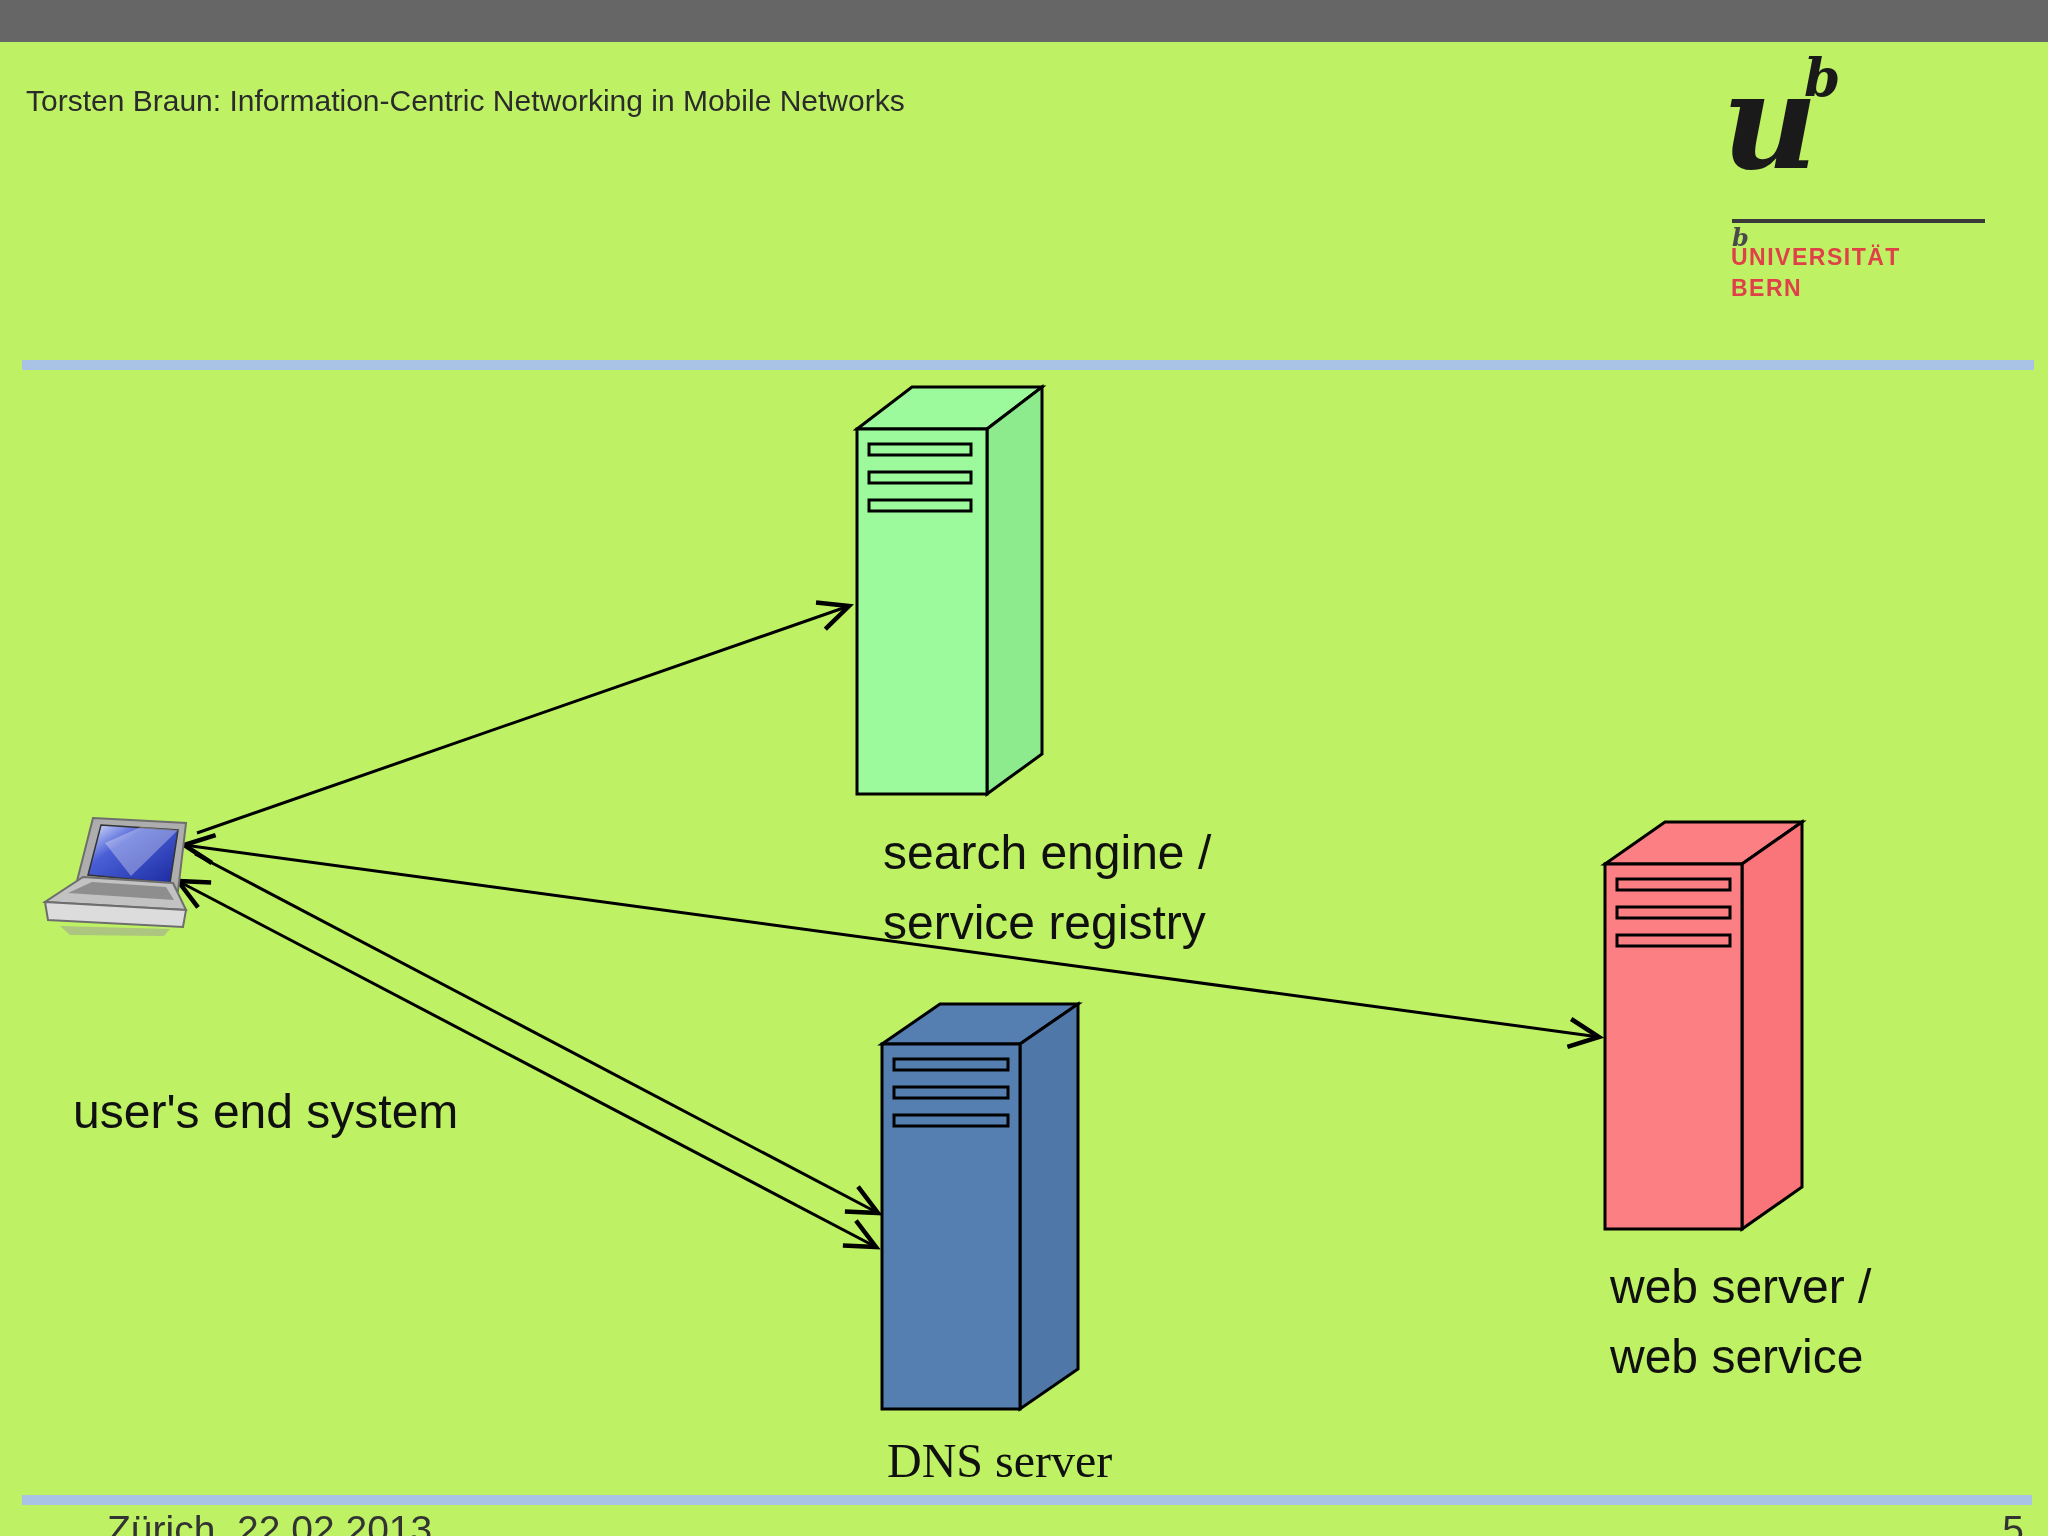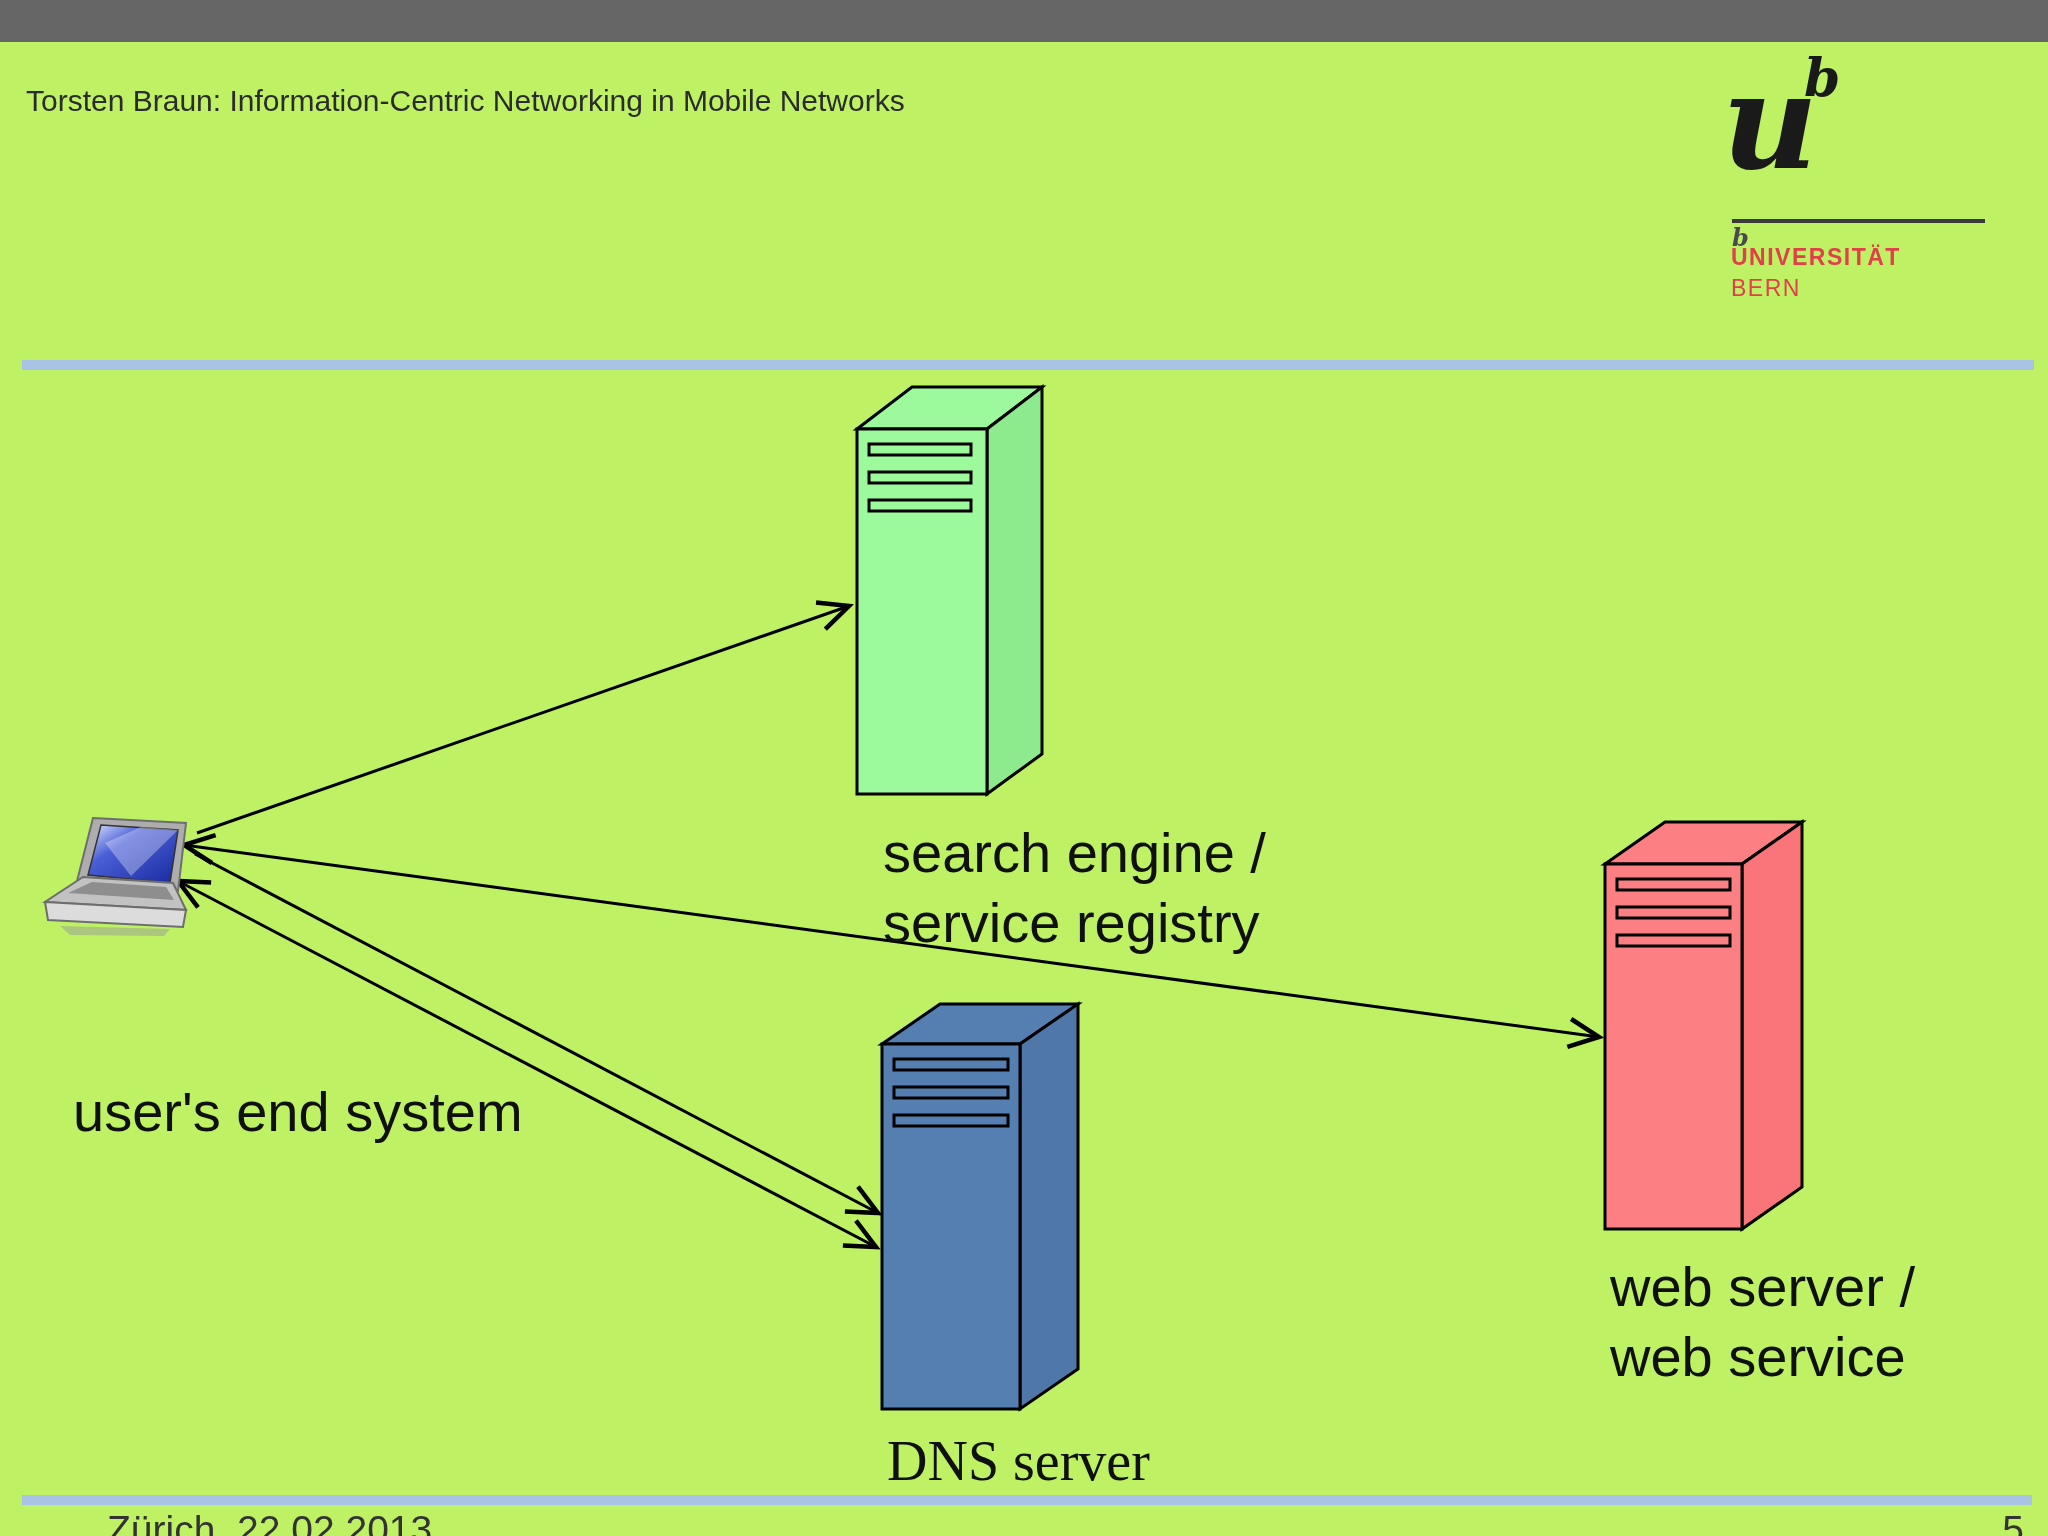--- a/index.html
+++ b/index.html
@@ -43,28 +43,28 @@
     font-family:"DejaVu Serif", serif;
     font-style:italic;font-weight:600;
     font-size:24px;line-height:1;color:#4a4a4a;
   }
   .logo-uni{
     left:1731px;top:202px;
     font-size:23px;font-weight:bold;letter-spacing:1.5px;
   }
   .logo-bern{
     left:1731px;top:233px;
-    font-size:23px;font-weight:normal;letter-spacing:1.5px;
+    font-size:23px;font-weight:bold;letter-spacing:1.5px;
   }
   .accent-bar{height:10px;}
   .bar-top{left:22px;top:318px;width:2012px;}
   .bar-bottom{left:22px;top:1453px;width:2010px;}
   
   .node-label{
-    font-size:56px;line-height:70px;color:#101010;
+    font-size:48px;line-height:70px;color:#101010;
     white-space:pre-line;
   }
   .lbl-user{left:73px;top:1035px;}
   .lbl-search{left:883px;top:776px;}
   .lbl-dns{left:887px;top:1384px;font-family:Liberation Serif, serif;}
   .lbl-web{left:1610px;top:1210px;}
   
   .footer-date{left:107px;top:1466px;font-size:39px;color:#333;}
   .footer-page{right:24px;top:1466px;font-size:39px;color:#333;}
   svg.diagram{left:0;top:0;}

